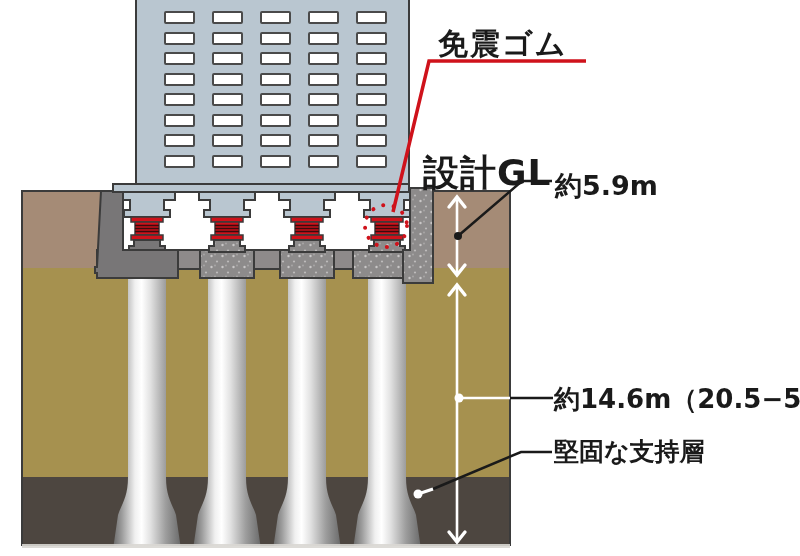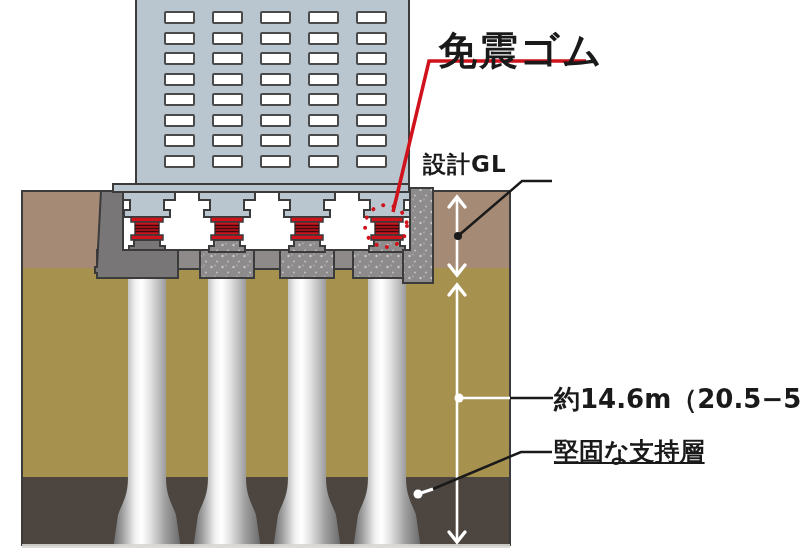--- a/index.html
+++ b/index.html
@@ -20,25 +20,25 @@
     left:112px;top:183px;width:294px;height:6px;
     background:var(--c-building);
     border:2px solid var(--c-outline);
   }
   .window{
     position:absolute;width:27px;height:9px;background:#fff;
     border:2px solid #4a4a4a;border-radius:2px;
   }
   
   .lbl{position:absolute;color:var(--c-text);font-weight:bold;white-space:nowrap;}
-  .lbl-rubber{left:438px;top:24px;font-size:39px;letter-spacing:2px;font-family:Liberation Serif, serif;}
-  .lbl-gl{left:423px;top:149px;font-size:23px;letter-spacing:1px;}
+  .lbl-rubber{left:438px;top:24px;font-size:30px;letter-spacing:2px;font-family:Liberation Serif, serif;}
+  .lbl-gl{left:423px;top:149px;font-size:36px;letter-spacing:1px;}
   .lbl-59{left:555px;top:168px;font-size:27px;}
   .lbl-146{left:554px;top:382px;font-size:26px;}
-  .lbl-support{left:554px;top:436px;font-size:25px;line-height:31px;text-decoration:underline;}
+  .lbl-support{left:554px;top:436px;font-size:25px;line-height:31px;}
 </style>
 </head>
 <body>
 
 <div class="stage">
 
   <svg class="layer" width="800" height="556" viewBox="0 0 800 556">
     <defs>
       <linearGradient id="pileGrad" x1="0" y1="0" x2="1" y2="0">
         <stop offset="0" stop-color="#6e6e6e"></stop>
@@ -211,17 +211,18 @@
 
     <g>
       <polyline points="552,452 521,452 433,489" fill="none" stroke="#1a1a1a" stroke-width="2.5"></polyline>
       <line x1="433" y1="489" x2="421" y2="493" stroke="#ffffff" stroke-width="3"></line>
       <circle cx="418" cy="494" r="4.5" fill="#ffffff"></circle>
     </g>
   </svg>
 
   <div class="lbl lbl-rubber">免震ゴム</div>
   <div class="lbl lbl-gl">設計GL</div>
+  <div class="lbl lbl-59">約5.9m</div>
   <div class="lbl lbl-146">約14.6m（20.5−5.9）</div>
   <div class="lbl lbl-support">
     <div>堅固な支持層</div>
   </div>
 </div>
 
 </body></html>

